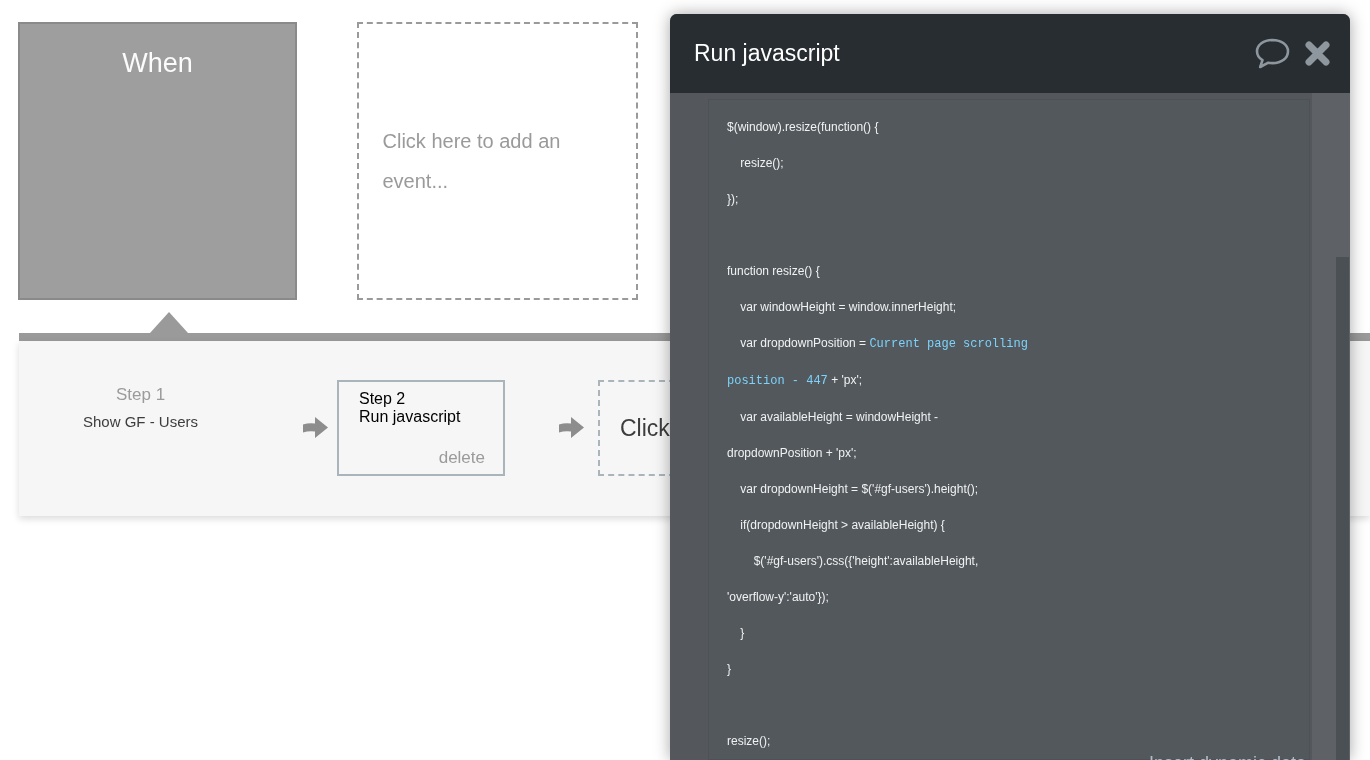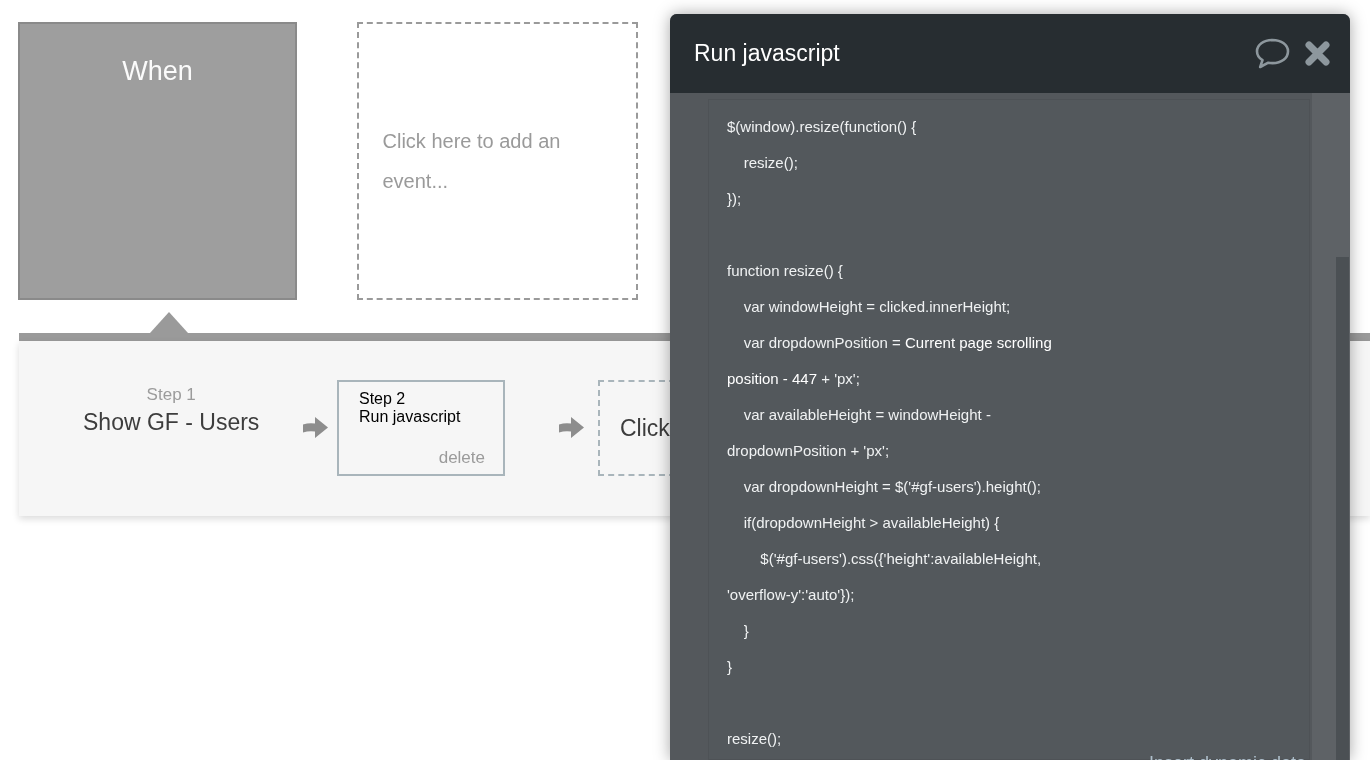--- a/index.html
+++ b/index.html
@@ -4,39 +4,39 @@
 <style>
   * { margin:0; padding:0; box-sizing:border-box; }
   html,body { width:1370px; height:760px; overflow:hidden; background:#ffffff;
               font-family:"Liberation Sans","DejaVu Sans",sans-serif; }
   .canvas { position:absolute; left:0; top:0; width:1370px; height:760px; background:#ffffff; }
 
   
   .event-card { position:absolute; left:18px; top:22px; width:279px; height:278px;
                 background:#9e9e9e; border:2px solid #8a8a8a; color:#fbfbfb;
                 text-align:center; cursor:pointer; }
-  .event-card .title { font-size:27px; margin-top:32px; font-weight:400; }
+  .event-card .title { font-size:27px; margin-top:24px; font-weight:400; }
   .event-card .desc  { font-size:20px; line-height:32px; margin:8px auto 0; width:250px; }
 
   .add-event { position:absolute; left:357px; top:22px; width:281px; height:278px;
                border:2px dashed #9a9a9a; color:#9a9a9a; font-size:20px; line-height:40px;
                display:flex; align-items:center; justify-content:center; 
                cursor:pointer; }
   .add-event span { width:230px; display:block; }
 
   .notch { position:absolute; left:150px; top:312px; width:0; height:0;
            border-left:19px solid transparent; border-right:19px solid transparent;
            border-bottom:21px solid #9a9a9a; }
   .top-bar { position:absolute; left:19px; top:333px; width:1351px; height:8px; background:#9a9a9a; }
   .steps-panel { position:absolute; left:19px; top:341px; width:1351px; height:175px;
                  background:#f6f6f6; box-shadow:0 3px 7px rgba(0,0,0,0.14); }
 
   .step { position:absolute; top:39px; }
   .step .step-label { font-size:17px; color:#9b9b9b; line-height:24px; }
-  .step .action     { font-size:23px; color:#3d3d3d; line-height:30px; }
+  .step .action     { font-size:15px; color:#3d3d3d; line-height:30px; }
   .step1 { left:64px; top:42px;text-align:center; }
   .step2-box { position:absolute; left:318px; top:39px; width:168px; height:96px;
                border:2px solid #a9b5bb; padding:8px 20px 0 20px; cursor:pointer; }
   .step2-box .delete { position:absolute; right:18px; bottom:6px; font-size:17px;
                        color:#9b9b9b; cursor:pointer;margin-left:46px; }
   .add-action { position:absolute; left:579px; top:39px; width:260px; height:96px;
                 border:2px dashed #a9b5bb; display:flex; align-items:center;
                 padding-left:20px; font-size:23px; color:#3d3d3d; cursor:pointer; }
   .arrow { position:absolute; top:72px; }
   .arrow1 { left:281px; } .arrow2 { left:537px; }
@@ -53,23 +53,23 @@
                          display:flex; align-items:center; gap:14px; }
   .icon-btn { cursor:pointer; display:flex; align-items:center; }
 
   .scroll-gutter { position:absolute; right:0; top:79px; width:38px; height:667px; background:#5e6266; }
   .scroll-thumb  { position:absolute; right:1px; top:164px; width:13px; height:596px;
                    background:#4b5054; cursor:pointer; }
 
   .code-box { position:absolute; left:38px; top:85px; width:602px; height:661px;
               background:#53585c; border:1px solid rgba(0,0,0,0.06);
               padding:9px 16px 0 18px; overflow:hidden; cursor:text; }
-  .code-line { font-size:15px; line-height:36px; color:#f0f2f3; white-space:pre-wrap;
+  .code-line { font-size:12px; line-height:36px; color:#f0f2f3; white-space:pre-wrap;
                word-break:break-word; }
-  .code-line .dyn { color:#ffffff; cursor:pointer; }
+  .code-line .dyn { color:#7dd3fc; cursor:pointer;font-family:Liberation Mono, monospace; }
 
   .insert-dynamic { position:absolute; right:44px; top:739px; font-size:18px;
                     color:#aebfcb; cursor:pointer; }
 </style>
 </head>
 <body>
 
 <div class="canvas">
 
   <div class="event-card">
@@ -129,21 +129,21 @@
         </span>
       </div>
     </div>
 
     <div class="code-box">
         <div class="code-line"><span>$(window).resize(function() {</span></div>
         <div class="code-line"><span>    resize();</span></div>
         <div class="code-line"><span>});</span></div>
         <div class="code-line">&nbsp;</div>
         <div class="code-line"><span>function resize() {</span></div>
-        <div class="code-line"><span>    var windowHeight = clicked.innerHeight;</span></div>
+        <div class="code-line"><span>    var windowHeight = window.innerHeight;</span></div>
         <div class="code-line"><span>    var dropdownPosition = </span><span class="dyn">Current page scrolling</span></div>
         <div class="code-line"><span class="dyn">position - 447</span><span> + 'px';</span></div>
         <div class="code-line"><span>    var availableHeight = windowHeight -</span></div>
         <div class="code-line"><span>dropdownPosition + 'px';</span></div>
         <div class="code-line"><span>    var dropdownHeight = $('#gf-users').height();</span></div>
         <div class="code-line"><span>    if(dropdownHeight &gt; availableHeight) {</span></div>
         <div class="code-line"><span>        $('#gf-users').css({'height':availableHeight,</span></div>
         <div class="code-line"><span>'overflow-y':'auto'});</span></div>
         <div class="code-line"><span>    }</span></div>
         <div class="code-line"><span>}</span></div>

